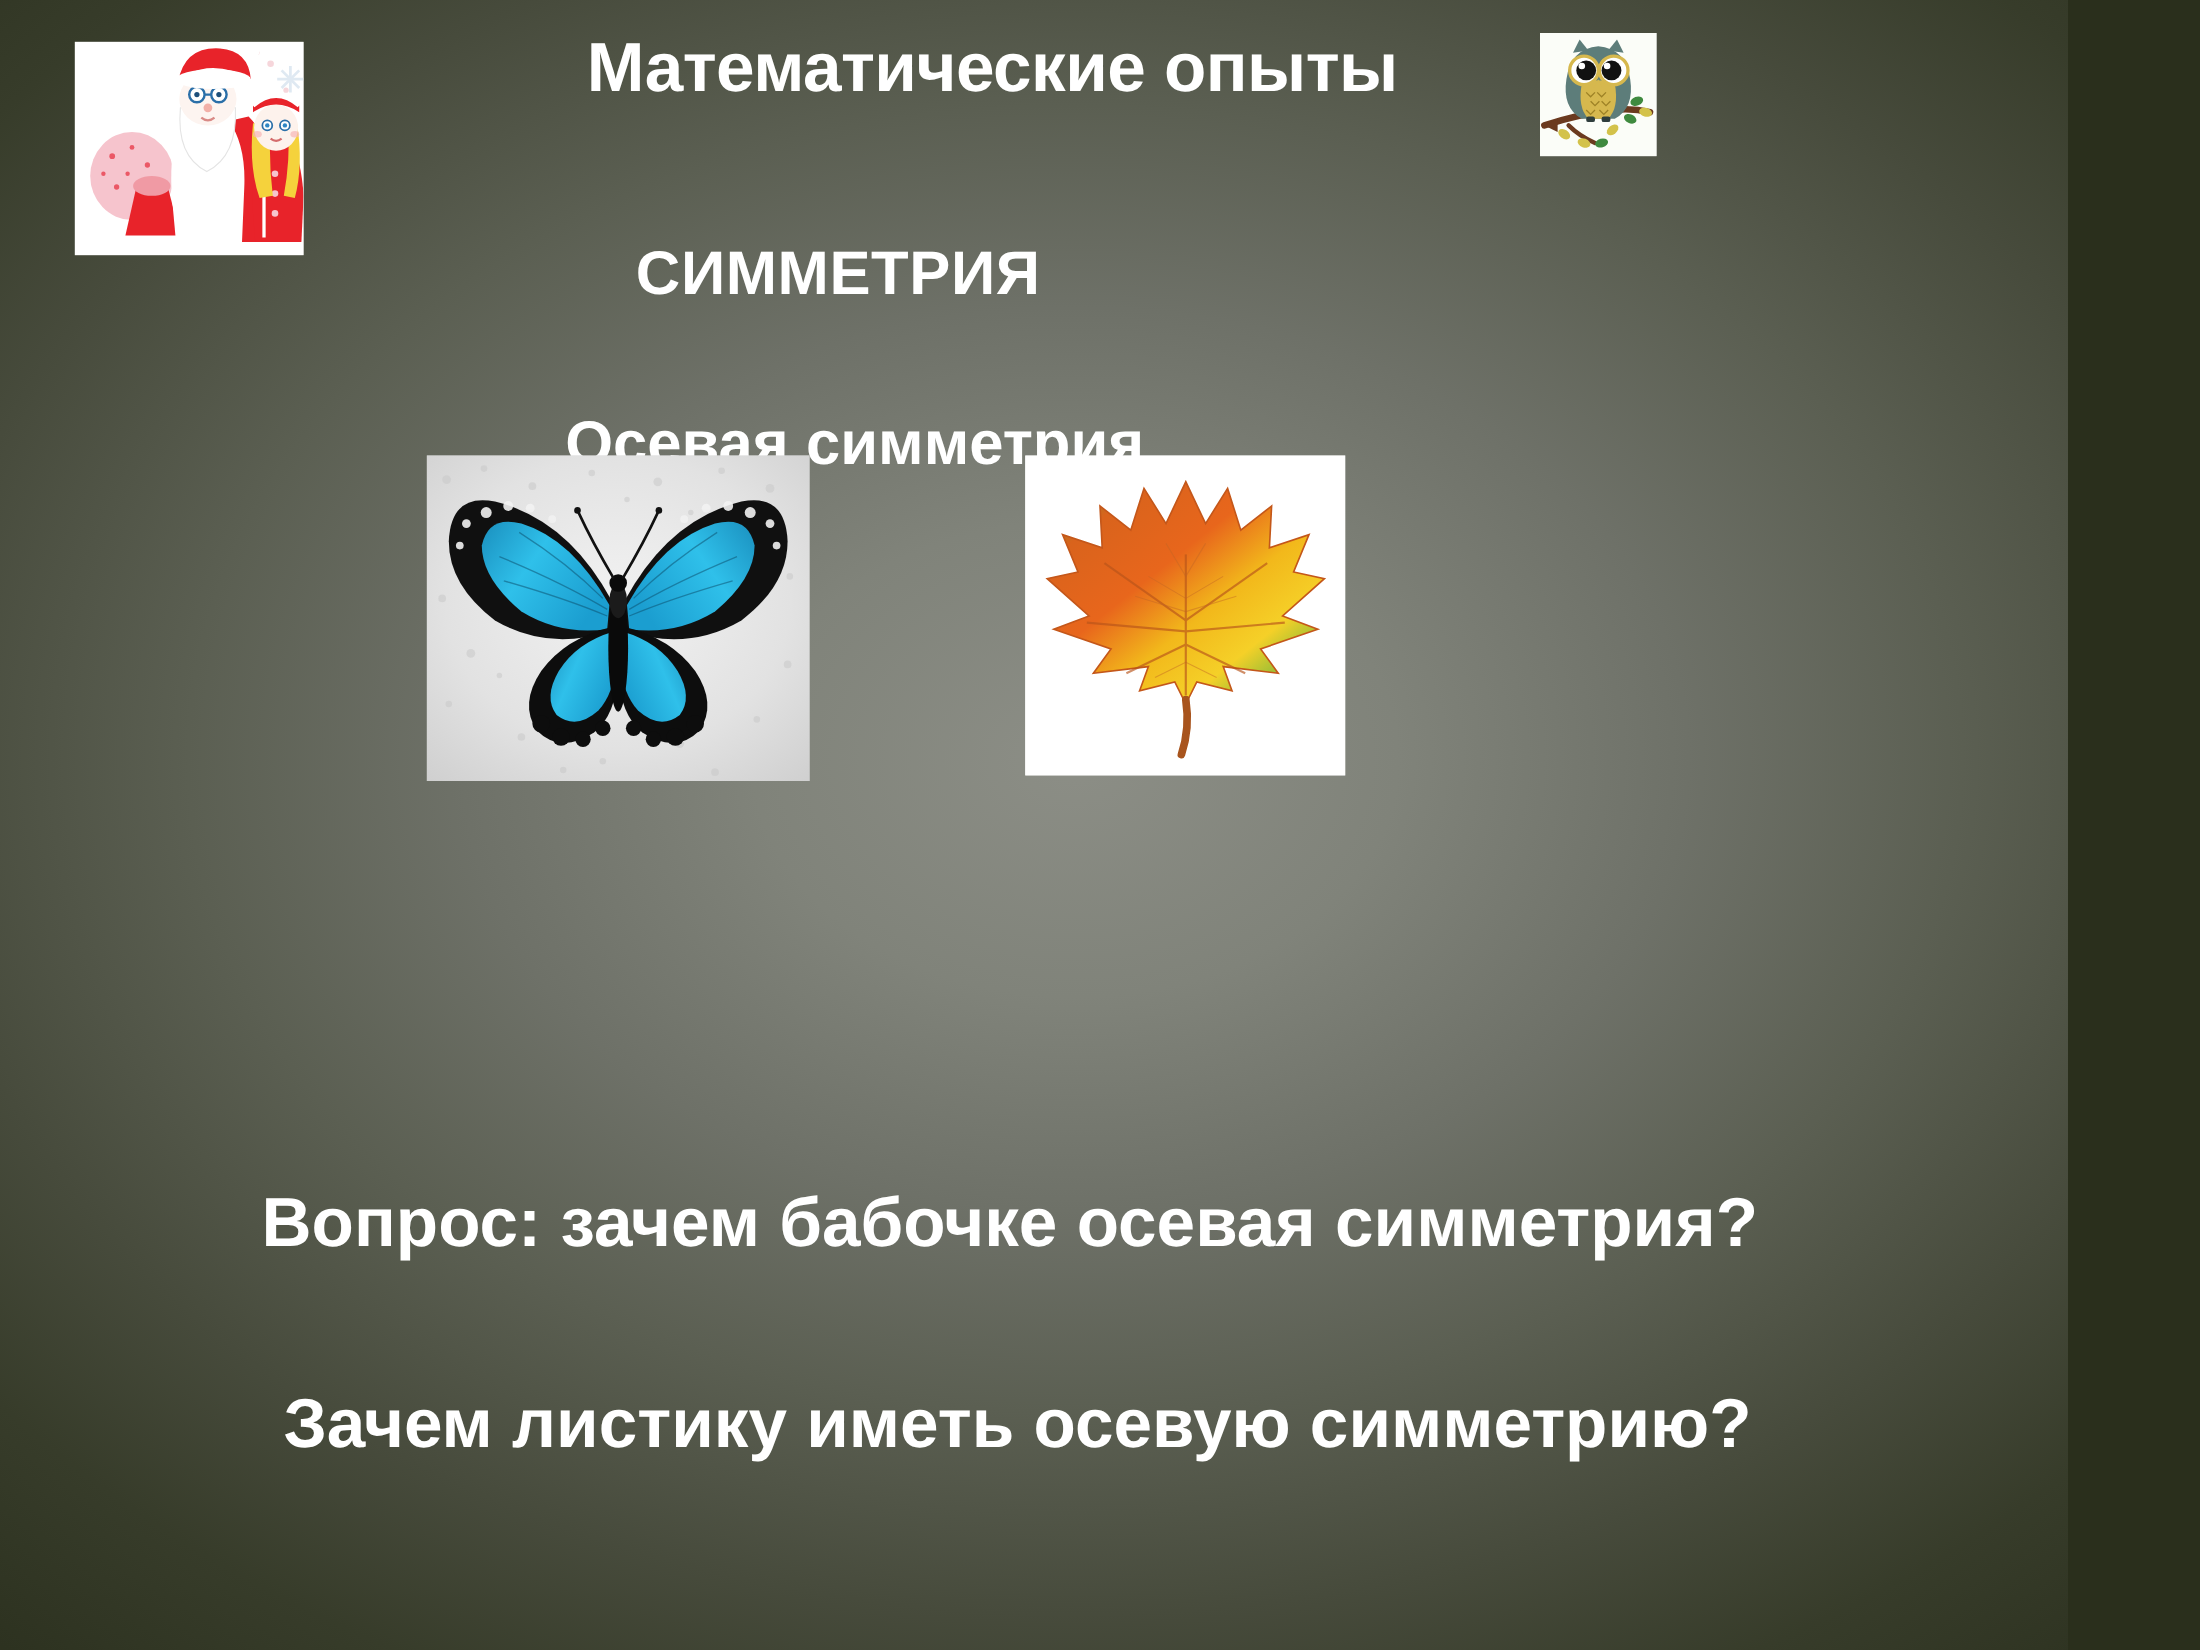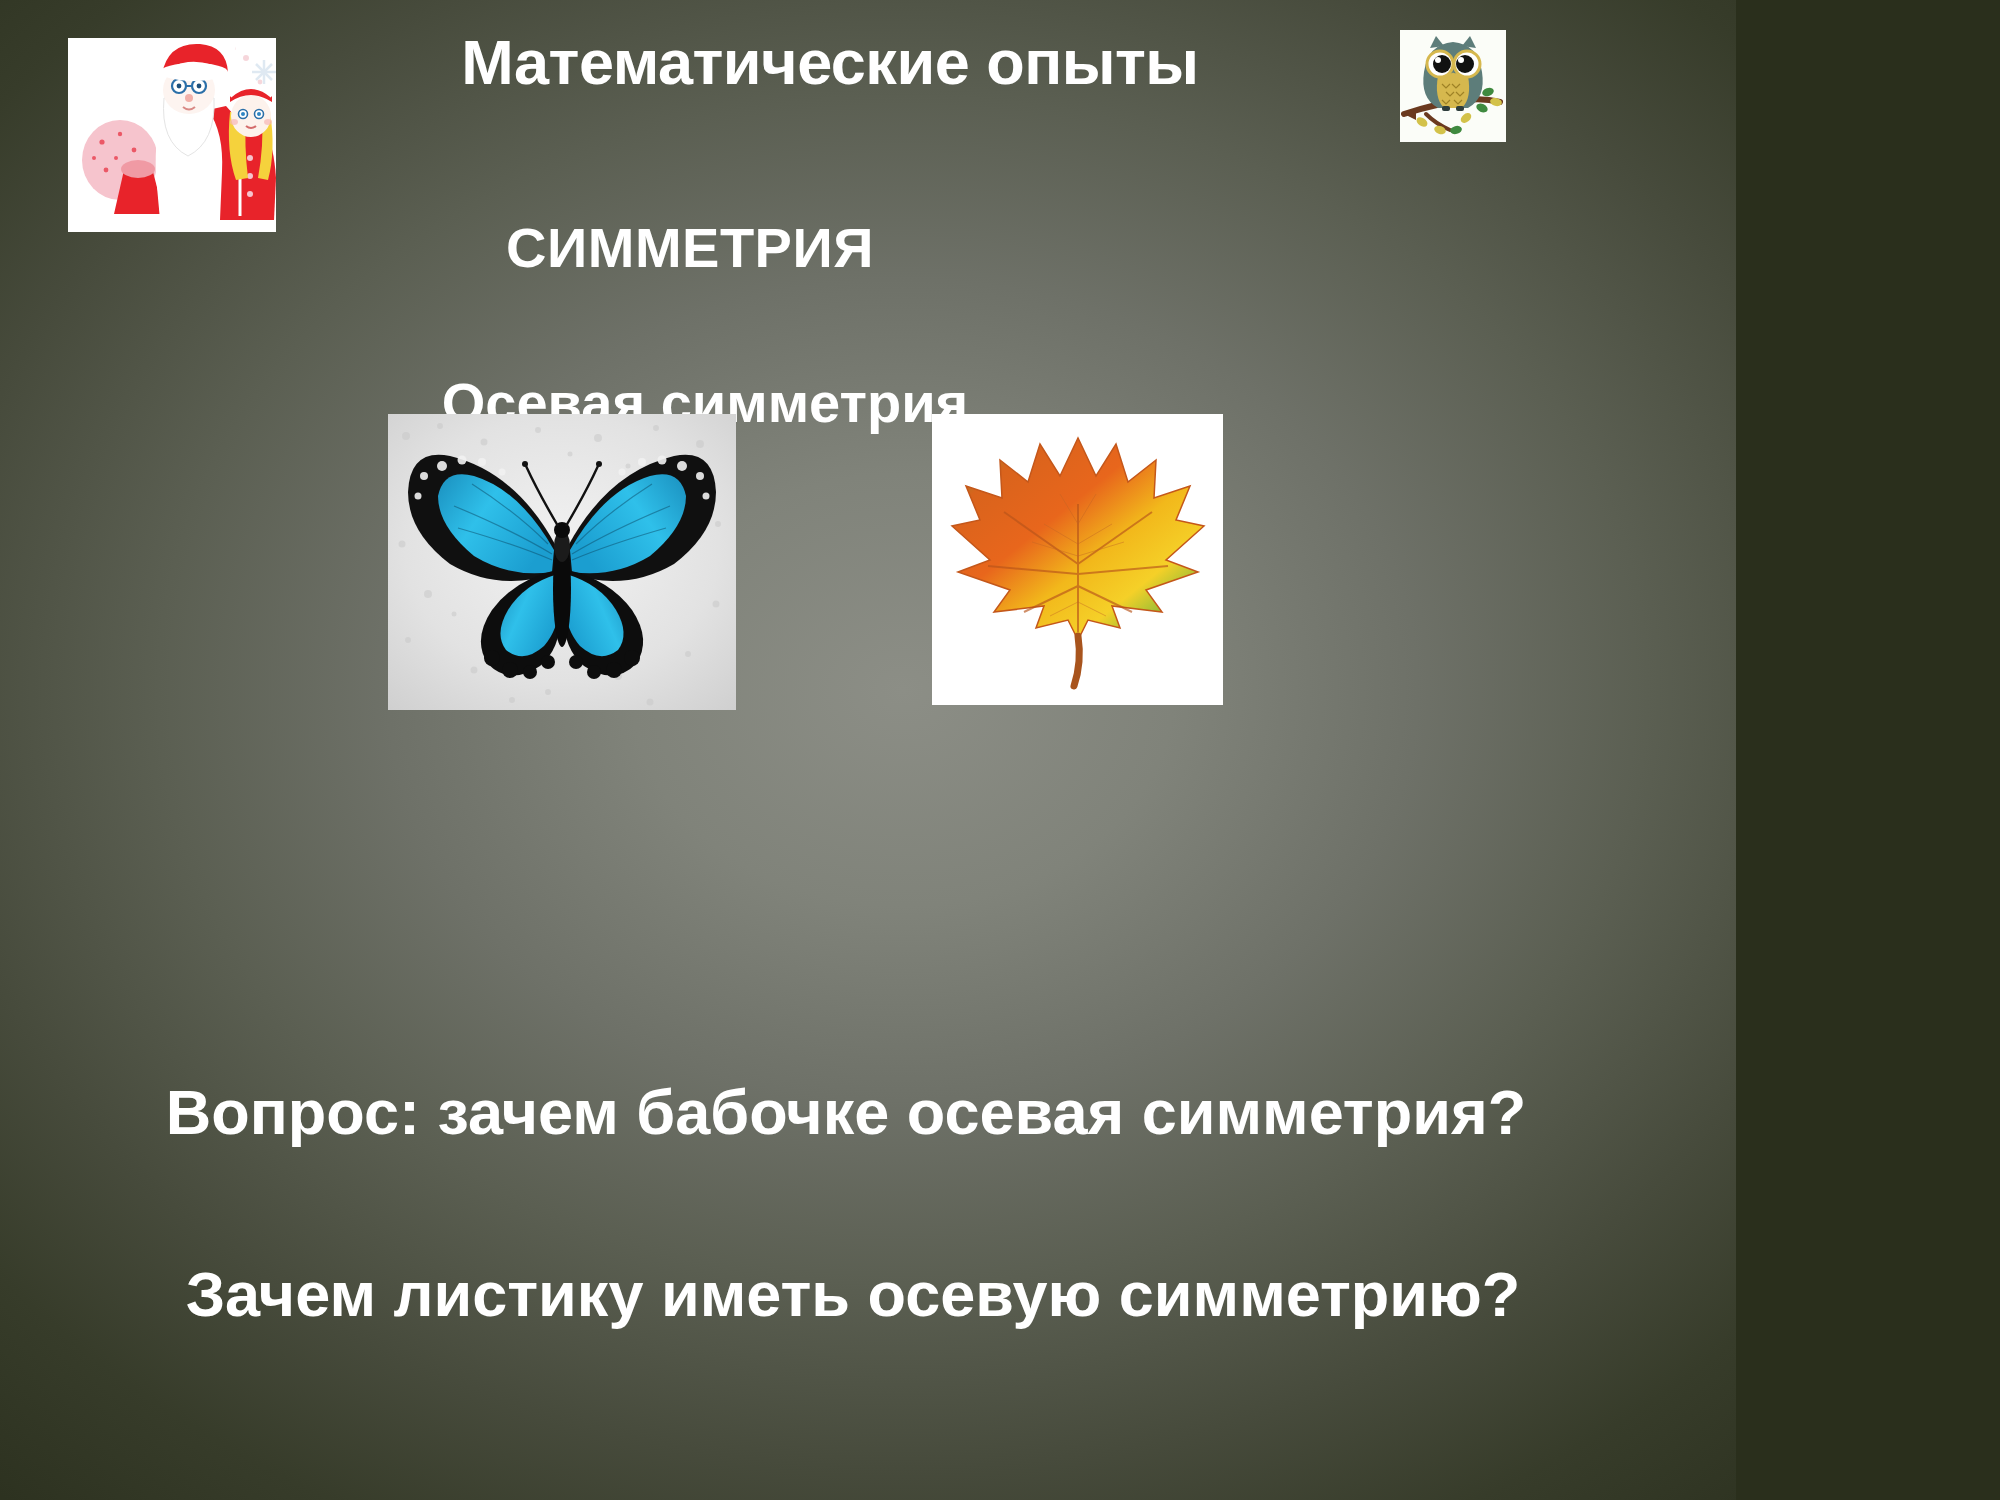--- a/index.html
+++ b/index.html
@@ -5,21 +5,21 @@
   html, body {
     margin: 0;
     padding: 0;
     background: #2a2f1c;
   }
   body {
     font-family: "Liberation Sans", sans-serif;
   }
   .slide {
     position: relative;
-    width: 1736px;
+    width: 1880px;
     height: 1500px;
     overflow: hidden;
     background:
       radial-gradient(ellipse 78% 72% at 52% 46%,
         #8c8e86 0%,
         #80837a 20%,
         #6e7168 38%,
         #5b5f52 55%,
         #474b3c 72%,
         #373c2a 86%,

